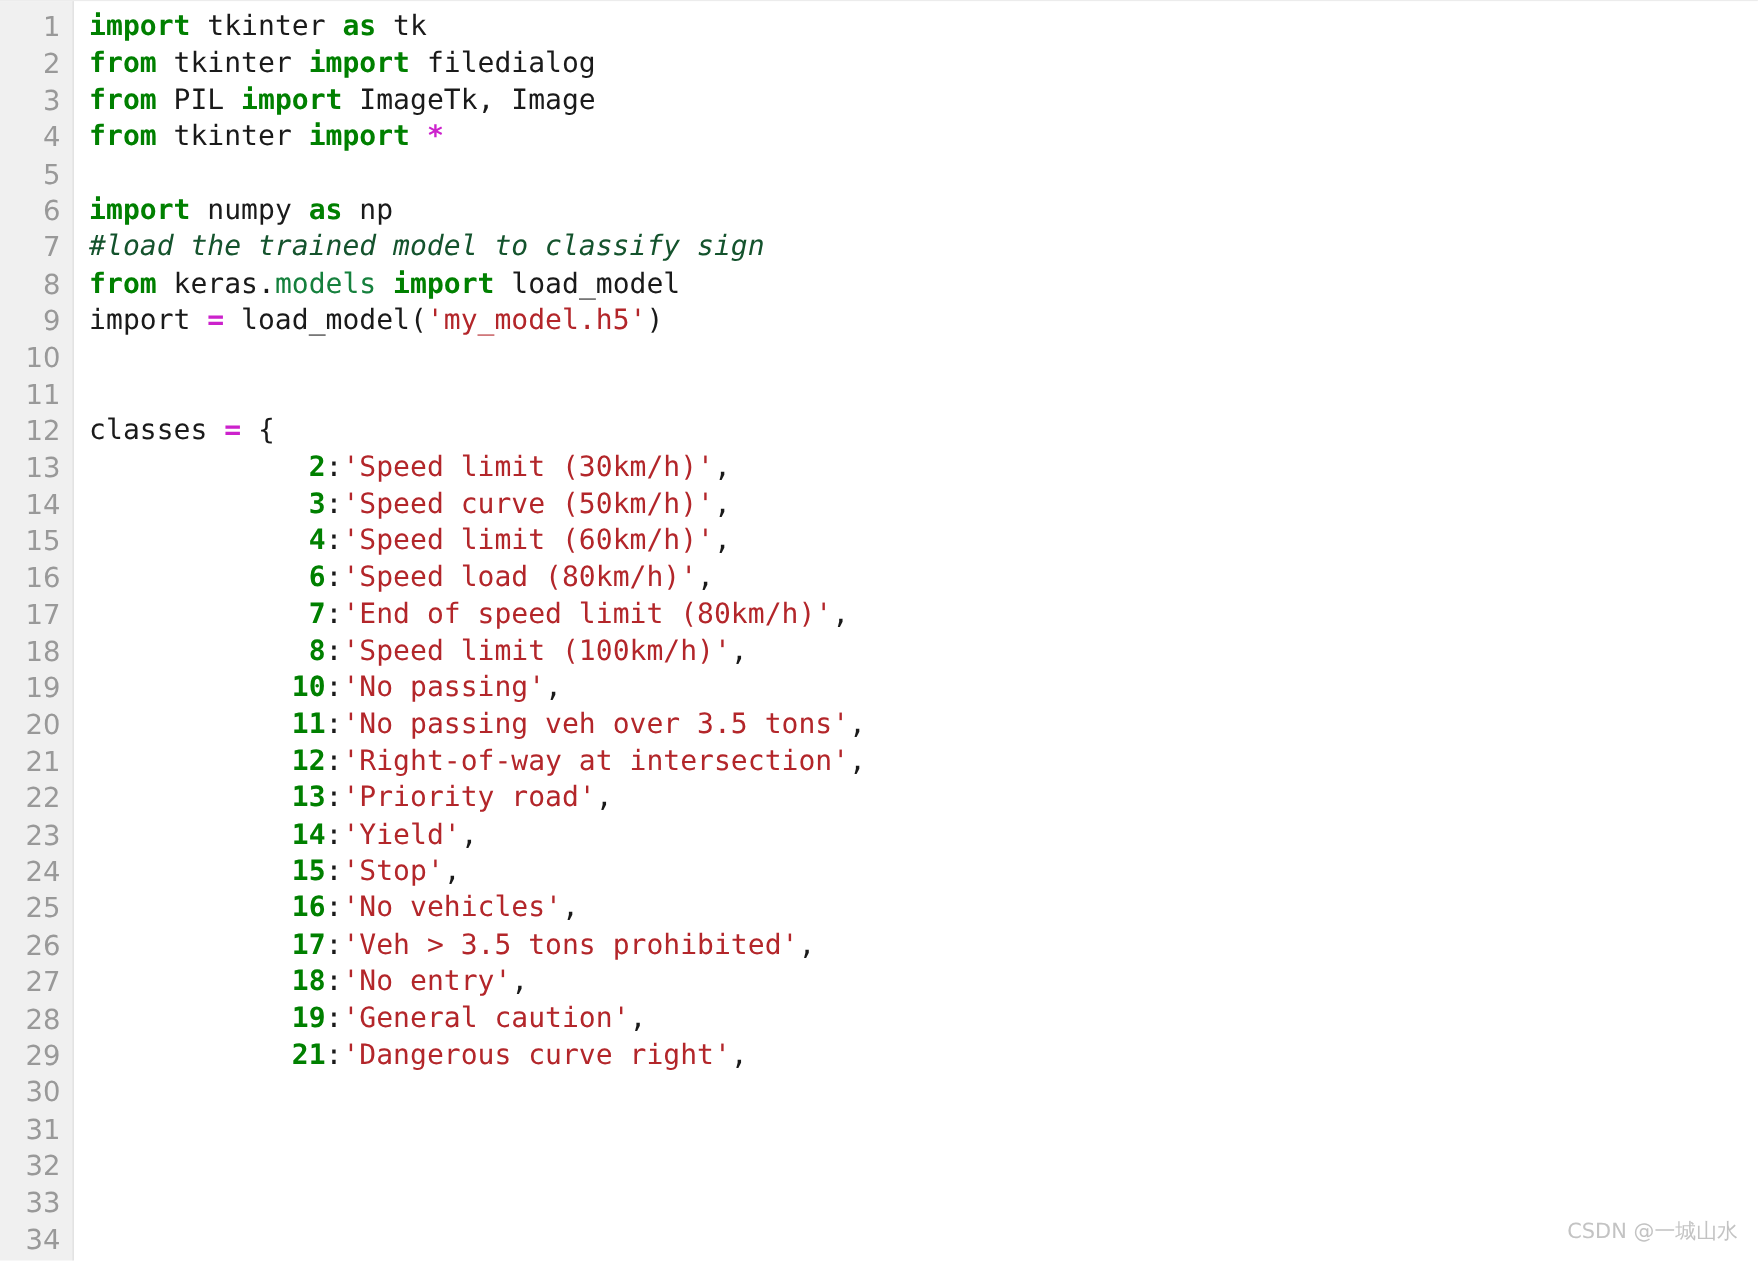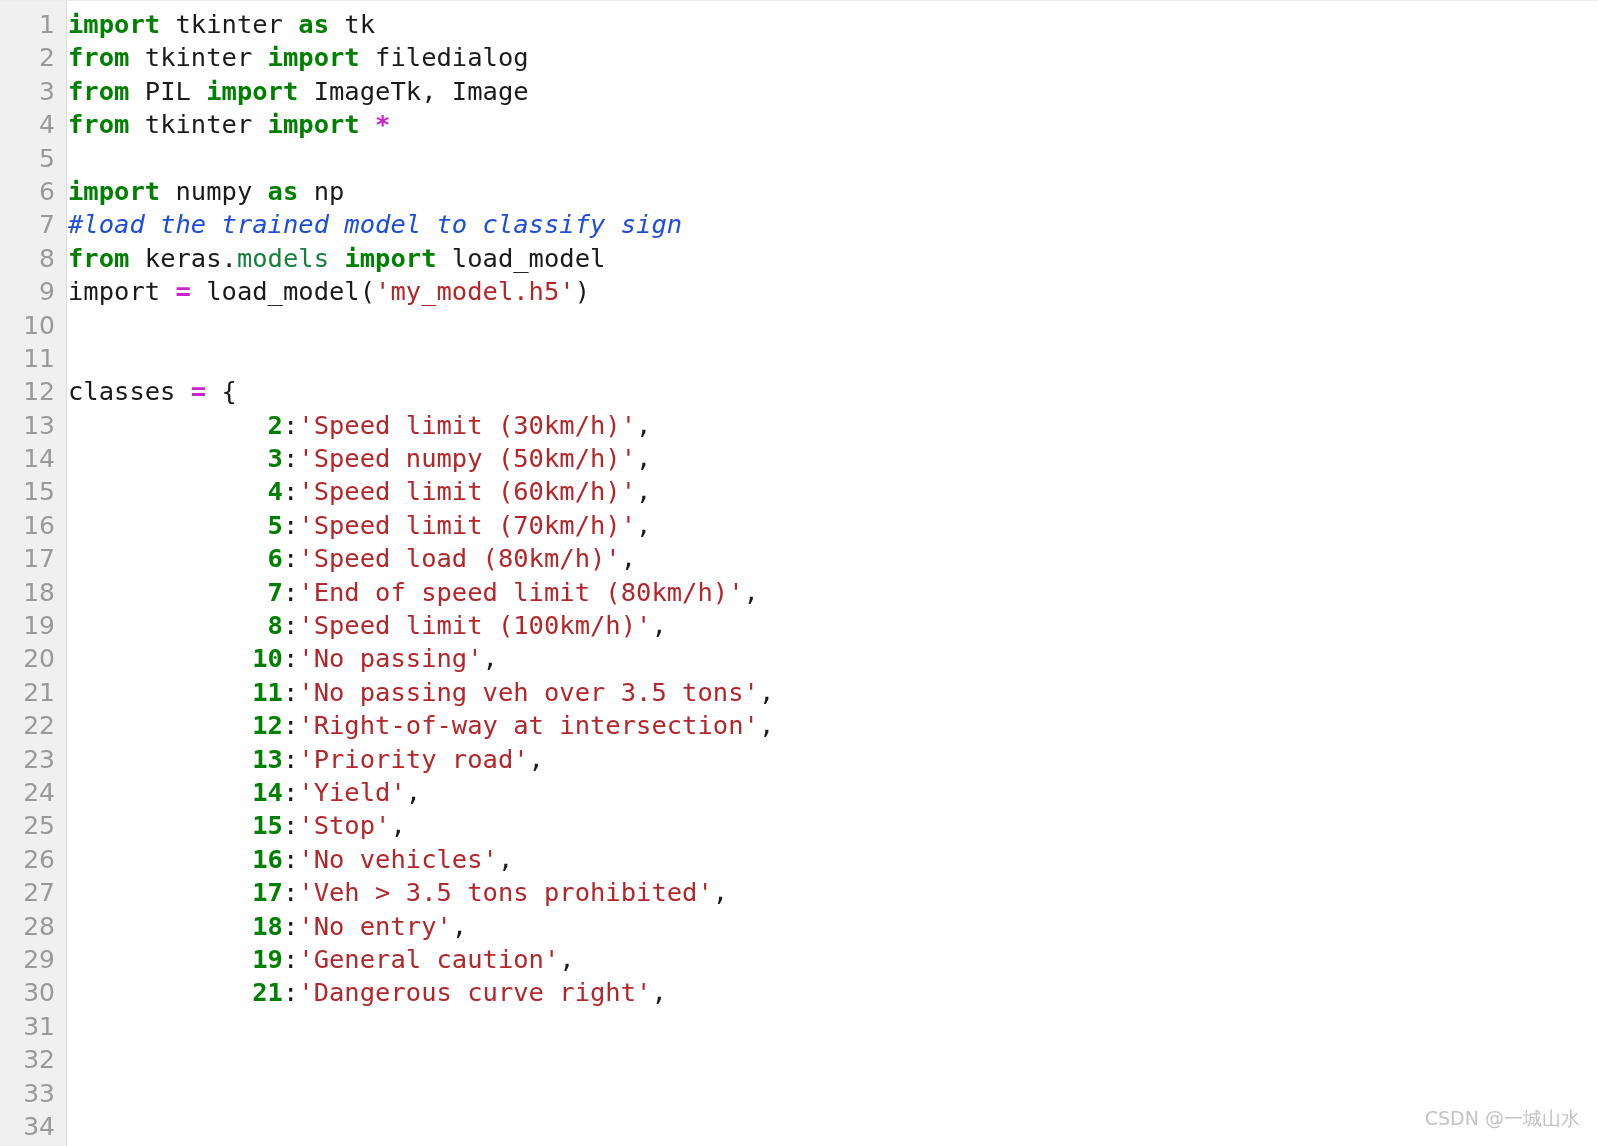--- a/index.html
+++ b/index.html
@@ -56,39 +56,40 @@
   }
 
   
   #code-area {
     position: absolute;
     top: 0;
     left: 68px;
     right: 0;
     height: 1146px;
     padding-top: 7px;
+    padding-left: 13px;
     box-sizing: border-box;
     overflow: hidden;
   }
 
   .code-line {
     height: 33.4px;
     line-height: 33.4px;
     font-size: 25.5px;
     letter-spacing: 0px;
     white-space: pre;
     color: #1a1a1a;
     font-family: "DejaVu Sans Mono", "Liberation Mono", monospace;
   }
 
   
   .kw   { color: #008000; font-weight: bold; }
   .str  { color: #b3262a; }
   .num  { color: #008000; font-weight: bold; }
-  .com  { color: #1d4ed8; font-style: italic; text-align: right; }
+  .com  { color: #14532d; font-style: italic; text-align: right; }
   .op   { color: #cc22cc; font-weight: bold; }
   .mod  { color: #15803d; }
   .pln  { color: #1a1a1a; }
 
   
   #watermark {
     position: absolute;
     right: 18px;
     bottom: 14px;
     font-size: 19px;
@@ -151,23 +152,22 @@
         <div class="code-line"><span class="kw">from</span><span class="pln"> tkinter </span><span class="kw">import</span><span class="pln"> </span><span class="op">*</span></div>
         <div class="code-line">&nbsp;</div>
         <div class="code-line"><span class="kw">import</span><span class="pln"> numpy </span><span class="kw">as</span><span class="pln"> np</span></div>
         <div class="code-line"><span class="com">#load the trained model to classify sign</span></div>
         <div class="code-line"><span class="kw">from</span><span class="pln"> keras.</span><span class="mod">models</span><span class="pln"> </span><span class="kw">import</span><span class="pln"> load_model</span></div>
         <div class="code-line"><span class="pln">import </span><span class="op">=</span><span class="pln"> load_model(</span><span class="str">'my_model.h5'</span><span class="pln">)</span></div>
         <div class="code-line">&nbsp;</div>
         <div class="code-line">&nbsp;</div>
         <div class="code-line"><span class="pln">classes </span><span class="op">=</span><span class="pln"> {</span></div>
         <div class="code-line"><span class="pln">            </span><span class="num"> 2</span><span class="pln">:</span><span class="str">'Speed limit (30km/h)'</span><span class="pln">,</span></div>
-        <div class="code-line"><span class="pln">            </span><span class="num"> 3</span><span class="pln">:</span><span class="str">'Speed numpy (50km/h)'</span><span class="pln">,</span></div>
+        <div class="code-line"><span class="pln">            </span><span class="num"> 3</span><span class="pln">:</span><span class="str">'Speed curve (50km/h)'</span><span class="pln">,</span></div>
         <div class="code-line"><span class="pln">            </span><span class="num"> 4</span><span class="pln">:</span><span class="str">'Speed limit (60km/h)'</span><span class="pln">,</span></div>
-        <div class="code-line"><span class="pln">            </span><span class="num"> 5</span><span class="pln">:</span><span class="str">'Speed limit (70km/h)'</span><span class="pln">,</span></div>
         <div class="code-line"><span class="pln">            </span><span class="num"> 6</span><span class="pln">:</span><span class="str">'Speed load (80km/h)'</span><span class="pln">,</span></div>
         <div class="code-line"><span class="pln">            </span><span class="num"> 7</span><span class="pln">:</span><span class="str">'End of speed limit (80km/h)'</span><span class="pln">,</span></div>
         <div class="code-line"><span class="pln">            </span><span class="num"> 8</span><span class="pln">:</span><span class="str">'Speed limit (100km/h)'</span><span class="pln">,</span></div>
         <div class="code-line"><span class="pln">            </span><span class="num">10</span><span class="pln">:</span><span class="str">'No passing'</span><span class="pln">,</span></div>
         <div class="code-line"><span class="pln">            </span><span class="num">11</span><span class="pln">:</span><span class="str">'No passing veh over 3.5 tons'</span><span class="pln">,</span></div>
         <div class="code-line"><span class="pln">            </span><span class="num">12</span><span class="pln">:</span><span class="str">'Right-of-way at intersection'</span><span class="pln">,</span></div>
         <div class="code-line"><span class="pln">            </span><span class="num">13</span><span class="pln">:</span><span class="str">'Priority road'</span><span class="pln">,</span></div>
         <div class="code-line"><span class="pln">            </span><span class="num">14</span><span class="pln">:</span><span class="str">'Yield'</span><span class="pln">,</span></div>
         <div class="code-line"><span class="pln">            </span><span class="num">15</span><span class="pln">:</span><span class="str">'Stop'</span><span class="pln">,</span></div>
         <div class="code-line"><span class="pln">            </span><span class="num">16</span><span class="pln">:</span><span class="str">'No vehicles'</span><span class="pln">,</span></div>

